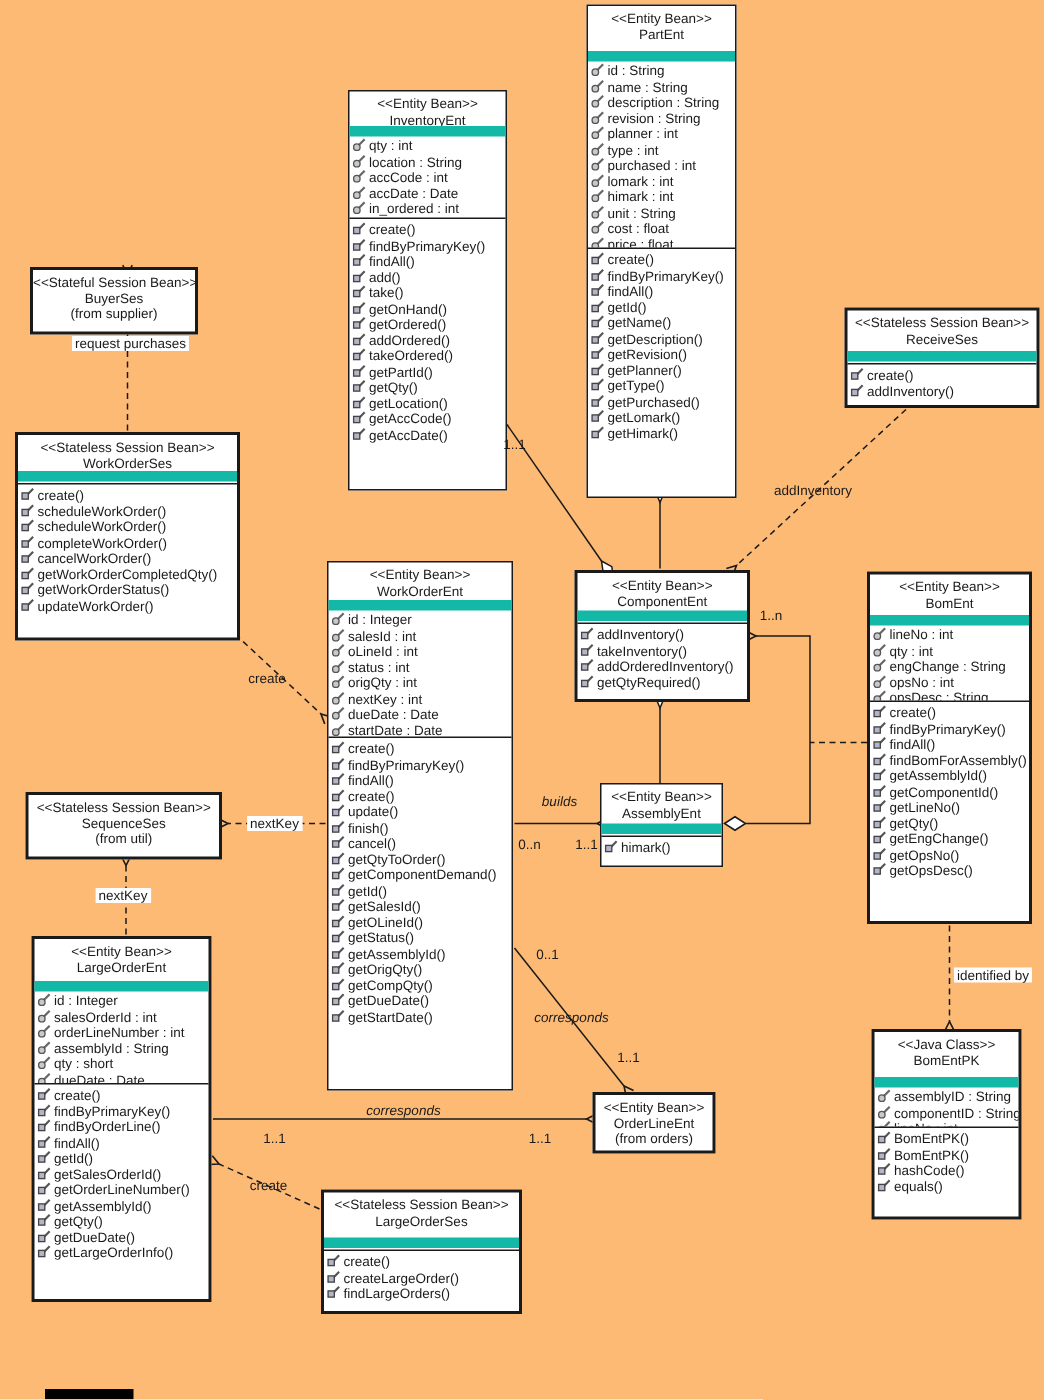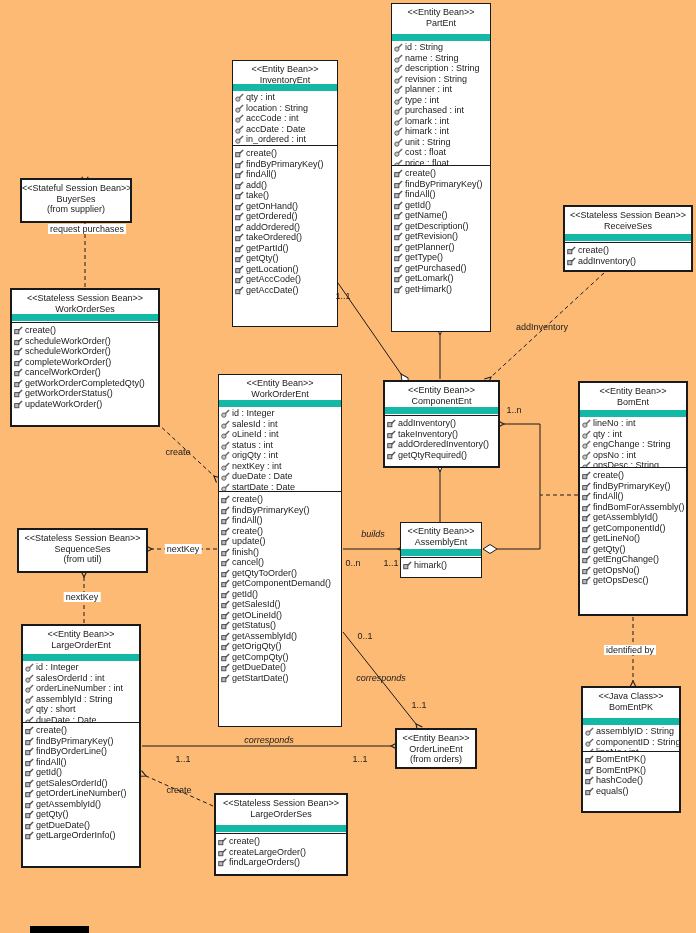--- a/index.html
+++ b/index.html
@@ -1084,15 +1084,15 @@
     <div class="edge-label italic" style="left: 373px; top: 534px;">builds</div>
     <div class="edge-label" style="left: 353px; top: 563px;">0..n</div>
     <div class="edge-label" style="left: 391px; top: 563px;">1..1</div>
     <div class="edge-label" style="left: 365px; top: 636px; text-align: right;">0..1</div>
     <div class="edge-label italic" style="left: 381px; top: 678px;">corresponds</div>
     <div class="edge-label" style="left: 419px; top: 705px;">1..1</div>
     <div class="edge-label italic" style="left: 269px; top: 740px;">corresponds</div>
     <div class="edge-label" style="left: 183px; top: 759px;">1..1</div>
     <div class="edge-label" style="left: 360px; top: 759px;">1..1</div>
     <div class="edge-label" style="left: 179px; top: 790px;">create</div>
-    <div class="edge-label bg" style="left: 630px; top: 650px;">identified by</div>
+    <div class="edge-label bg" style="left: 662px; top: 650px;">identified by</div>
     <div class="artifact-bar" style="left: 30px; top: 926px; width: 59px; height: 7px;"></div>
   </div>
 
 </body></html>

